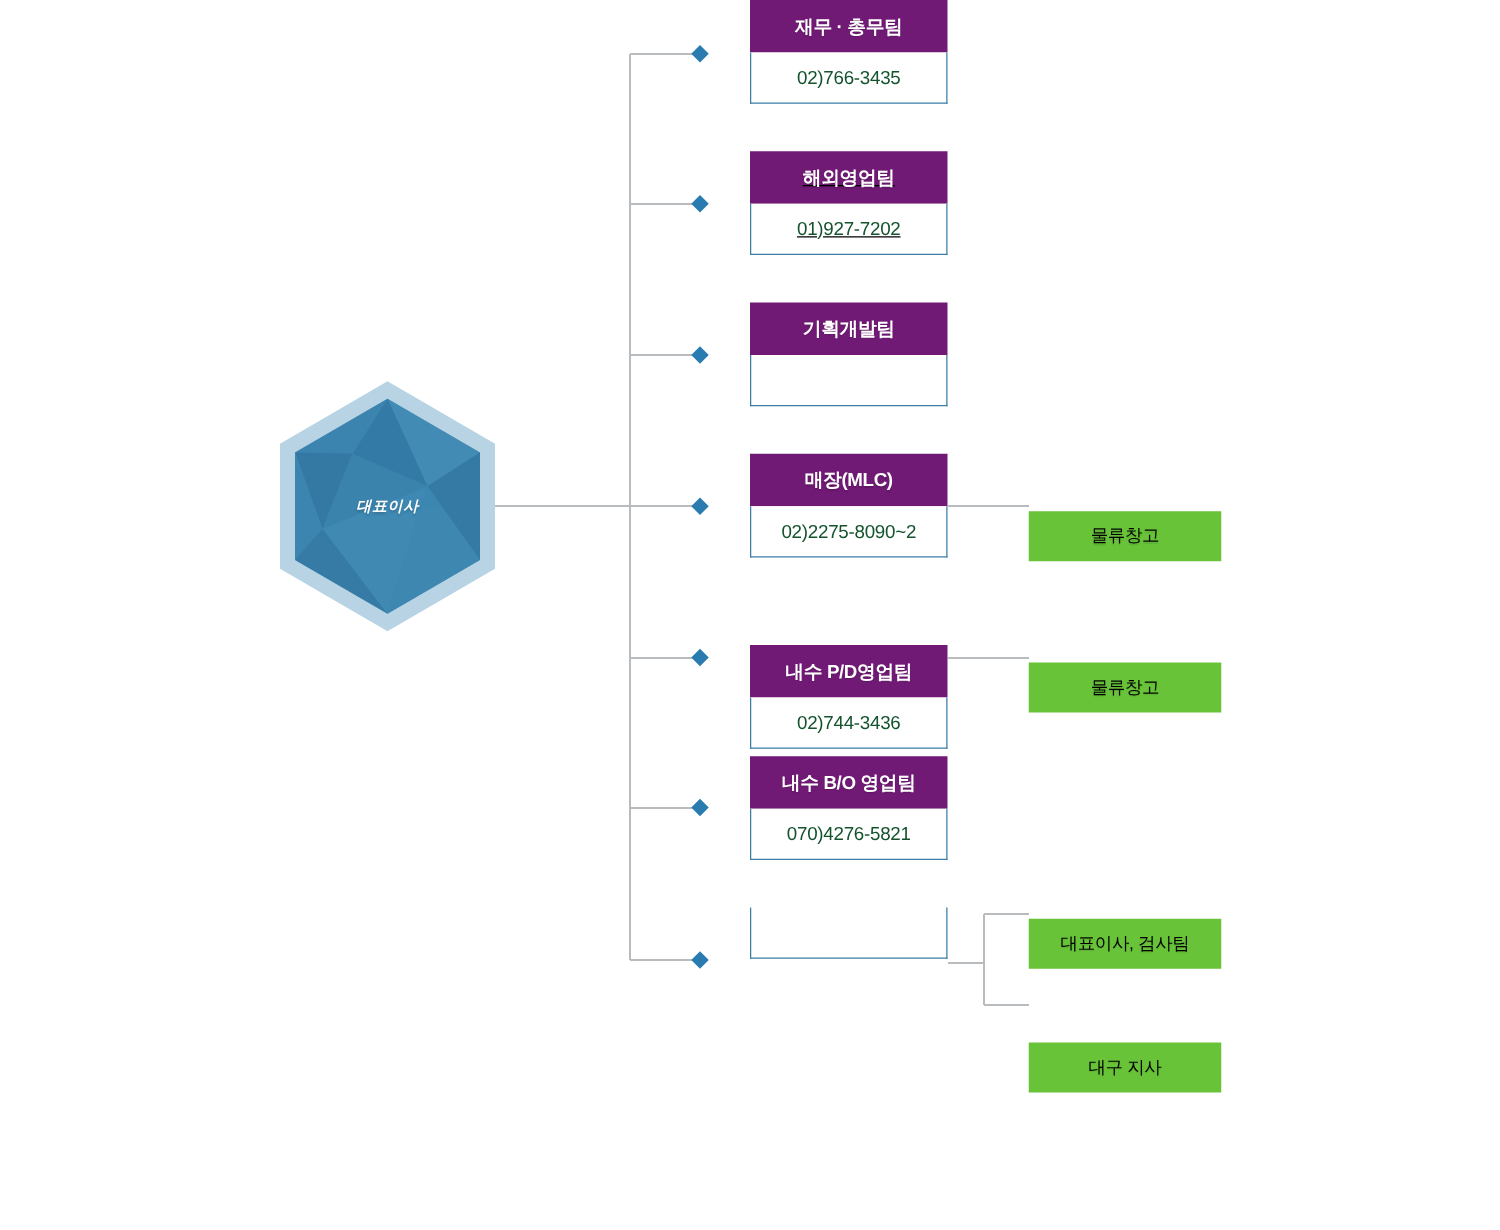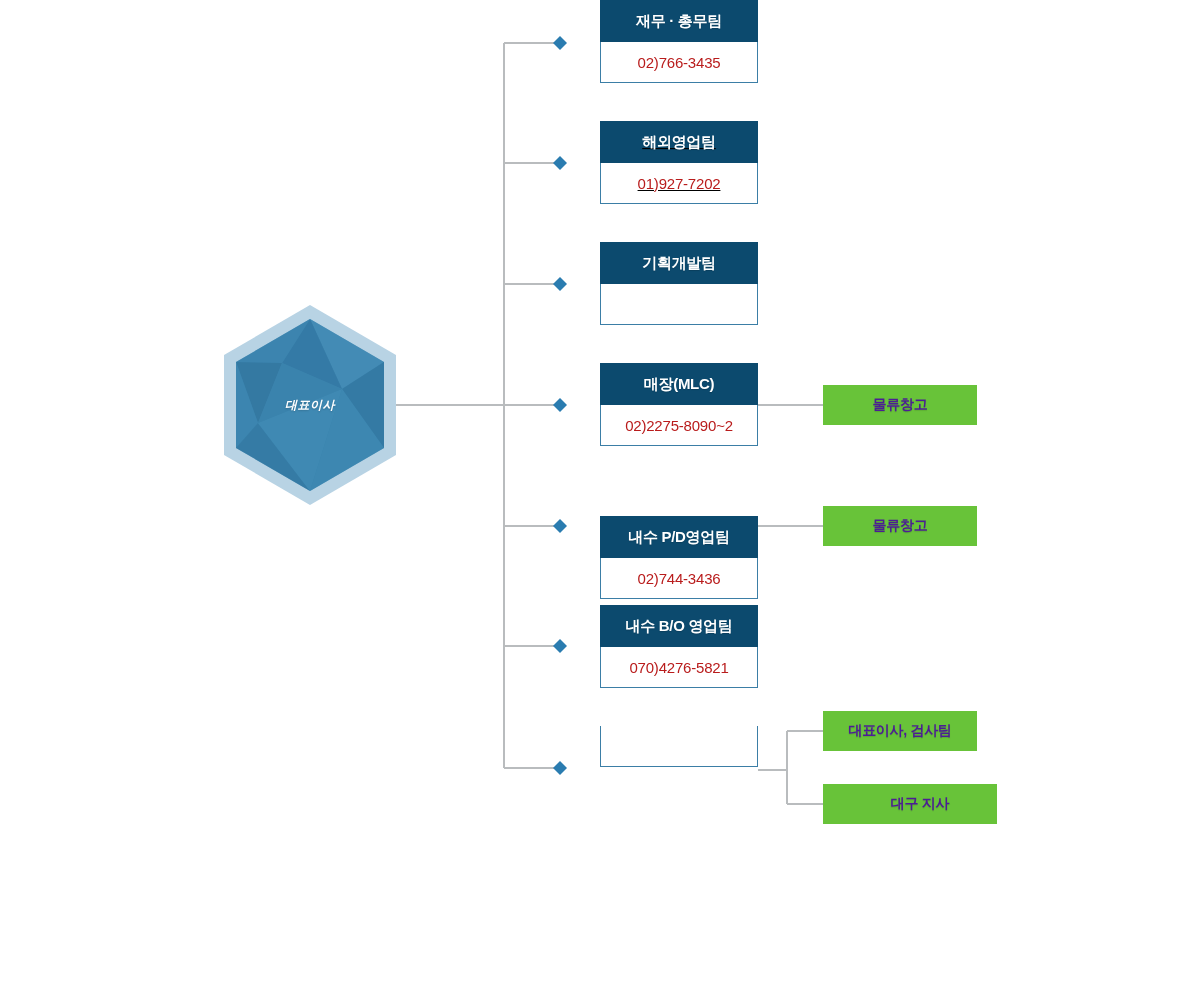--- a/index.html
+++ b/index.html
@@ -62,61 +62,62 @@
     font-style: italic;
   }
 
   
   .dept-card {
     position: absolute;
     width: 158px;
   }
   .dept-head {
     height: 42px;
-    background: #0c4a6e;
+    background: #701a75;
     color: #ffffff;
     display: flex;
     align-items: center;
     justify-content: center;
     font-size: 15px;
     font-weight: bold;
     letter-spacing: -0.3px;
     white-space: nowrap;
     text-shadow: 0 1px 1px rgba(0,0,0,0.15);
   }
   .dept-body {
     height: 41px;
     background: #ffffff;
     border: 1px solid #3b7ea6;
     border-top: none;
     box-sizing: border-box;
     display: flex;
     align-items: center;
     justify-content: center;
-    color: #b91c1c;
+    color: #14532d;
     font-size: 15px;
     letter-spacing: -0.2px;
     white-space: nowrap;
   }
 
   
   .sub-node {
     position: absolute;
     width: 154px;
     height: 40px;
     background: #68c339;
-    color: #4c1d95;
+    color: #000000;
     display: flex;
     align-items: center;
     justify-content: center;
     font-size: 14px;
-    font-weight: bold;
+    font-weight: normal;
     letter-spacing: -0.3px;
     white-space: nowrap;
     text-shadow: 0 1px 1px rgba(0,0,0,0.12);
+    margin-top: 24px;
   }
 </style>
 </head>
 <body>
 
 <div id="org-chart">
 
   <svg id="connector-layer" viewBox="0 0 1200 984" xmlns="http://www.w3.org/2000/svg">
     <g stroke="#b9bcbe" stroke-width="1.6" fill="none" shape-rendering="crispEdges">
 
@@ -211,17 +212,17 @@
   </div>
 
   <div class="sub-node" style="left:823px; top:506px;">
     <span>물류창고</span>
   </div>
 
   <div class="sub-node" style="left:823px; top:711px;">
     <span>대표이사, 검사팀</span>
   </div>
 
-  <div class="sub-node" style="left:823px; top:784px;padding-left:20px;">
+  <div class="sub-node" style="left:823px; top:810px;">
     <span>대구 지사</span>
   </div>
 
 </div>
 
 </body></html>

